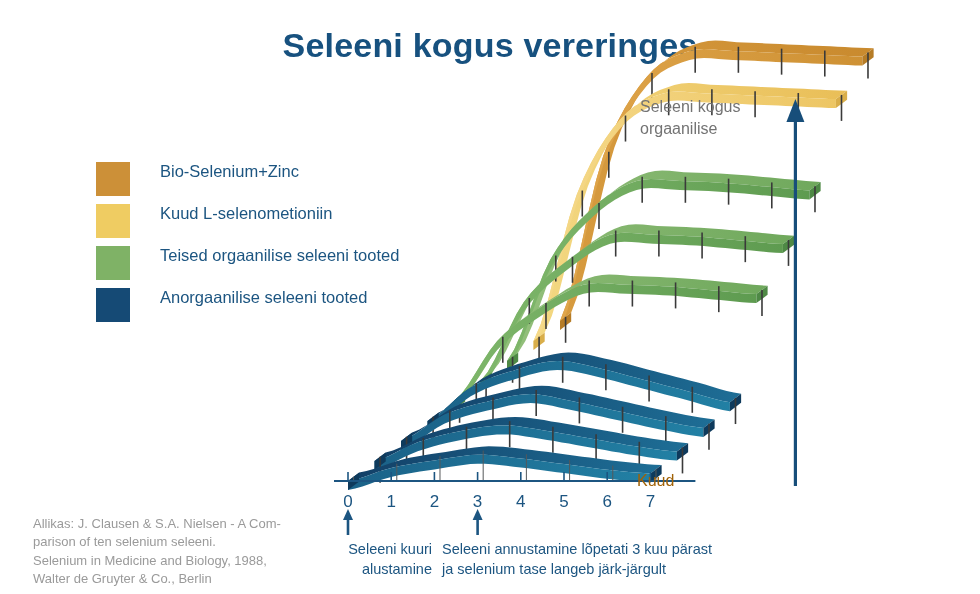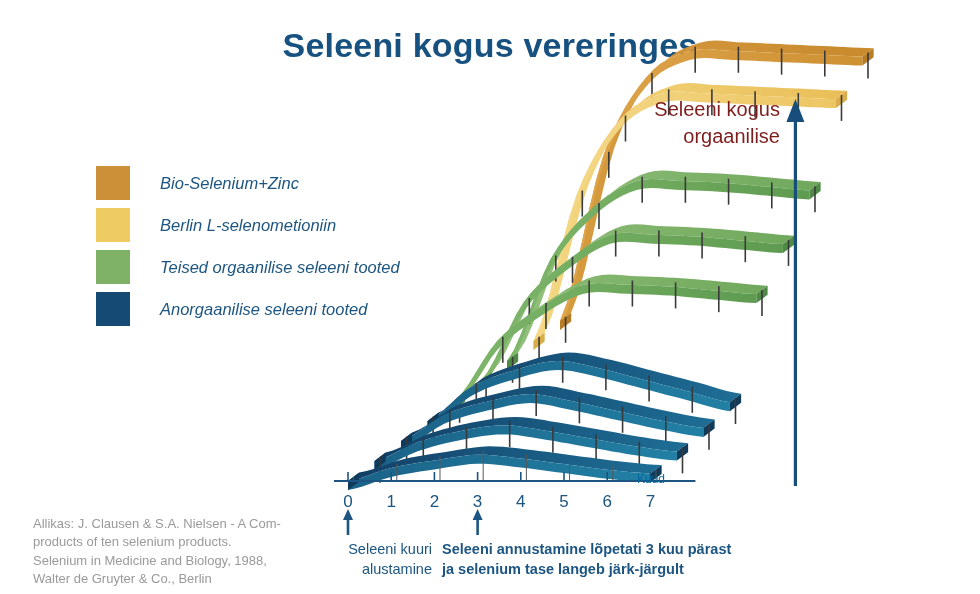--- a/index.html
+++ b/index.html
@@ -9,41 +9,41 @@
     position:relative;overflow:hidden;
   }
   #stage{position:absolute;left:0;top:4px;width:980px;height:554px;}
 
   .title{
     position:absolute;left:0;top:22px;width:980px;text-align:center;
     font-size:34px;font-weight:bold;color:#17517F;letter-spacing:.2px;
   }
 
   .legend{position:absolute;left:96px;top:158px;}
-  .legend-row{display:flex;align-items:center;height:42px;font-style:italic;}
+  .legend-row{display:flex;align-items:flex-start;height:42px;}
   .swatch{width:34px;height:34px;flex:0 0 34px;}
   .legend-label{margin-left:30px;font-size:16.5px;color:#1C5581;white-space:nowrap;}
 
   .axis-label-y{
-    position:absolute;left:640px;top:92px;width:140px;text-align:right;
-    font-size:20px;color:#7f1d1d;line-height:1.35;
+    position:absolute;left:640px;top:92px;width:140px;text-align:left;
+    font-size:16px;color:#737373;line-height:1.35;
   }
   .axis-label-x{
     position:absolute;left:637px;top:468px;
-    font-size:12px;color:#0369a1;
+    font-size:16px;color:#a16207;
   }
 
   .tick-label{
     position:absolute;top:488px;width:26px;text-align:center;
     font-size:17px;color:#1C5581;
   }
 
   .note{position:absolute;font-size:14.5px;color:#1C5581;line-height:1.35;}
   .note-a{left:302px;top:536px;width:130px;text-align:right;}
-  .note-b{left:442px;top:536px;width:330px;text-align:left;font-weight:bold;}
+  .note-b{left:442px;top:536px;width:330px;text-align:left;}
 
   .source{
     position:absolute;left:33px;top:511px;width:262px;
     font-size:13px;color:#9A9A9A;line-height:1.42;
   }
   svg{display:block;}
 </style>
 </head>
 <body>
 
@@ -51,21 +51,21 @@
 
   <div class="title">Seleeni kogus vereringes</div>
 
   <div class="legend">
     <div class="legend-row">
       <div class="swatch" style="background:#CC9038"></div>
       <div class="legend-label">Bio-Selenium+Zinc</div>
     </div>
     <div class="legend-row">
       <div class="swatch" style="background:#EFCC62"></div>
-      <div class="legend-label">Berlin L-selenometioniin</div>
+      <div class="legend-label">Kuud L-selenometioniin</div>
     </div>
     <div class="legend-row">
       <div class="swatch" style="background:#7FB266"></div>
       <div class="legend-label">Teised orgaanilise seleeni tooted</div>
     </div>
     <div class="legend-row">
       <div class="swatch" style="background:#154A75"></div>
       <div class="legend-label">Anorgaanilise seleeni tooted</div>
     </div>
   </div>
@@ -277,18 +277,18 @@
     <span>Seleeni kuuri</span><br>
     <span>alustamine</span>
   </div>
   <div class="note note-b">
     <span>Seleeni annustamine lõpetati 3 kuu pärast</span><br>
     <span>ja selenium tase langeb järk-järgult</span>
   </div>
 
   <div class="source">
     <span>Allikas: J. Clausen &amp; S.A. Nielsen - A Com-</span><br>
-    <span>products of ten selenium products.</span><br>
+    <span>parison of ten selenium seleeni.</span><br>
     <span>Selenium in Medicine and Biology, 1988,</span><br>
     <span>Walter de Gruyter &amp; Co., Berlin</span>
   </div>
 
 </div>
 
 </body></html>

